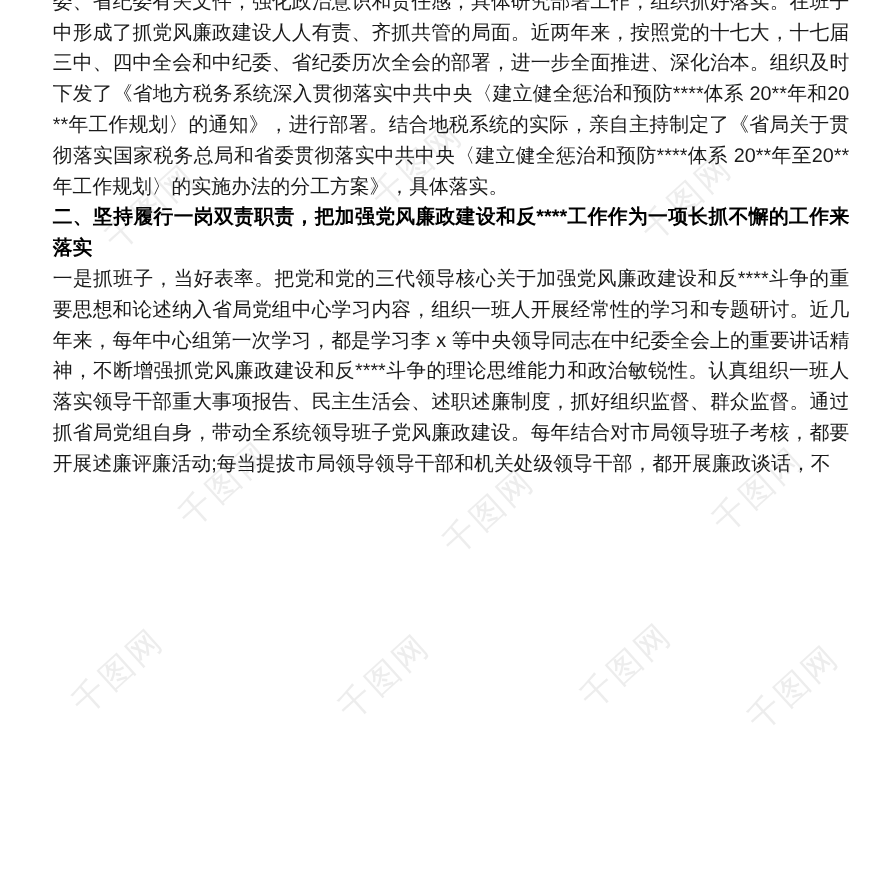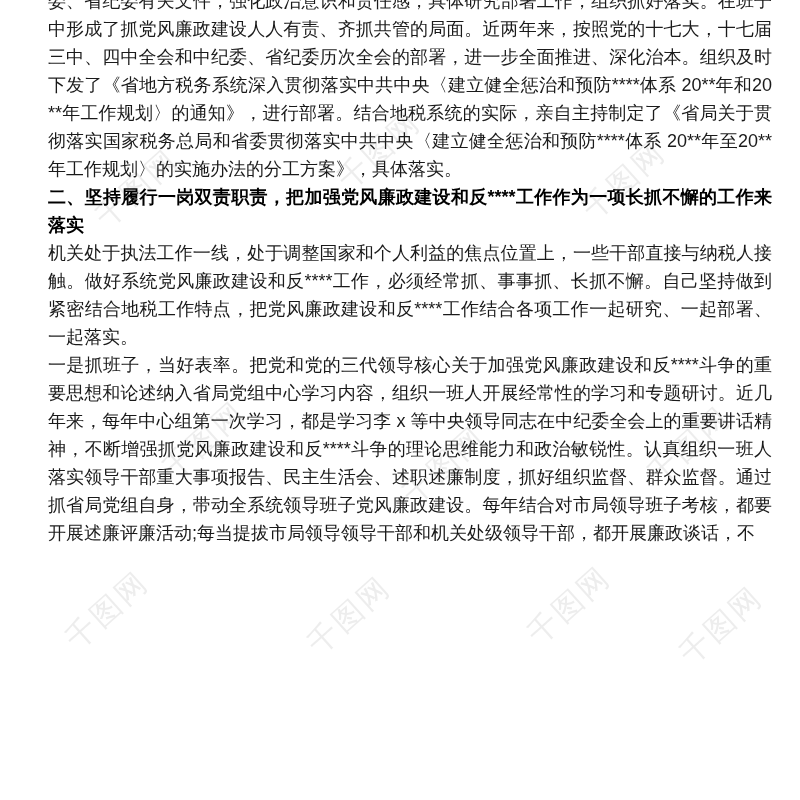--- a/index.html
+++ b/index.html
@@ -80,17 +80,16 @@
     <span class="wm">千图网</span>
     <span class="wm">千图网</span>
     <span class="wm">千图网</span>
     <span class="wm">千图网</span>
     <span class="wm">千图网</span>
   </div>
 
   <div class="content">
     <p class="para">委、省纪委有关文件，强化政治意识和责任感，具体研究部署工作，组织抓好落实。在班子中形成了抓党风廉政建设人人有责、齐抓共管的局面。近两年来，按照党的十七大，十七届三中、四中全会和中纪委、省纪委历次全会的部署，进一步全面推进、深化治本。组织及时下发了《省地方税务系统深入贯彻落实中共中央〈建立健全惩治和预防****体系 20**年和20**年工作规划〉的通知》，进行部署。结合地税系统的实际，亲自主持制定了《省局关于贯彻落实国家税务总局和省委贯彻落实中共中央〈建立健全惩治和预防****体系 20**年至20**年工作规划〉的实施办法的分工方案》，具体落实。</p>
     <p class="para heading">二、坚持履行一岗双责职责，把加强党风廉政建设和反****工作作为一项长抓不懈的工作来落实</p>
-    <p class="para">机关处于执法工作一线，处于调整国家和个人利益的焦点位置上，一些干部直接与纳税人接触。做好系统党风廉政建设和反****工作，必须经常抓、事事抓、长抓不懈。自己坚持做到紧密结合地税工作特点，把党风廉政建设和反****工作结合各项工作一起研究、一起部署、一起落实。</p>
     <p class="para">一是抓班子，当好表率。把党和党的三代领导核心关于加强党风廉政建设和反****斗争的重要思想和论述纳入省局党组中心学习内容，组织一班人开展经常性的学习和专题研讨。近几年来，每年中心组第一次学习，都是学习李 x 等中央领导同志在中纪委全会上的重要讲话精神，不断增强抓党风廉政建设和反****斗争的理论思维能力和政治敏锐性。认真组织一班人落实领导干部重大事项报告、民主生活会、述职述廉制度，抓好组织监督、群众监督。通过抓省局党组自身，带动全系统领导班子党风廉政建设。每年结合对市局领导班子考核，都要开展述廉评廉活动;每当提拔市局领导领导干部和机关处级领导干部，都开展廉政谈话，不</p>
   </div>
 
 </div>
 
 </body></html>

